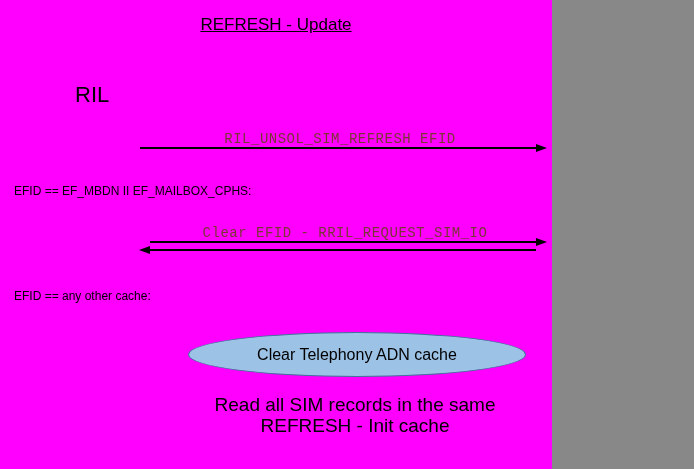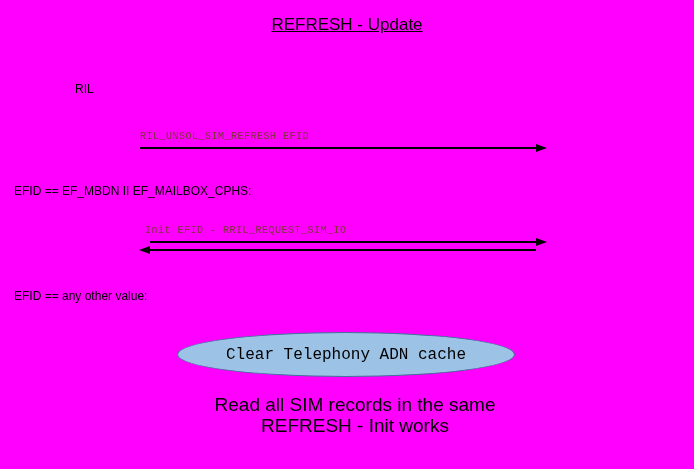--- a/index.html
+++ b/index.html
@@ -1,45 +1,45 @@
 <!DOCTYPE html>
 <html><head>
 <meta charset="utf-8">
 <style>
   * { margin: 0; padding: 0; box-sizing: border-box; }
   body { background: #888; }
   .canvas {
     position: relative;
-    width: 694px;
+    width: 552px;
     height: 469px;
     background: #ff00ff;
     font-family: "Liberation Sans", sans-serif;
     color: #000;
     overflow: hidden;
   }
   .title {
     position: absolute;
     top: 15px;
     left: 0;
     width: 100%;
     text-align: center;
     font-size: 17px;
     text-decoration: underline;
   }
-  .actor { position: absolute; font-size: 12px; }
+  .actor { position: absolute; font-size: 22px; }
   .actor-left  { left: 75px;  top: 82px; }
   .actor-right { left: 557px; top: 82px; }
 
   .msg-label {
     position: absolute;
     font-family: "Liberation Mono", "DejaVu Sans Mono", monospace;
-    font-size: 10px;
+    font-size: 14px;
     letter-spacing: 0.5px;
     color: #7a3535;
-    text-align: left;
+    text-align: center;
     white-space: nowrap;
   }
   .msg1-label { left: 140px; top: 131px; width: 400px; }
   .msg2-label { left: 145px; top: 225px; width: 400px; }
 
   .line { position: absolute; height: 2px; background: #000; }
   .line-msg1        { left: 140px; top: 147px; width: 396px; }
   .line-msg2-top    { left: 150px; top: 241px; width: 386px; }
   .line-msg2-bottom { left: 150px; top: 249px; width: 386px; }
 
@@ -50,32 +50,31 @@
   .ah-msg1        { left: 536px; top: 144px; }
   .ah-msg2-right  { left: 536px; top: 238px; }
   .ah-msg2-left   { left: 139px; top: 246px; }
 
   .condition { position: absolute; left: 14px; font-size: 12px; white-space: nowrap; }
   .condition-1 { top: 184px; }
   .condition-2 { top: 289px; }
 
   .ellipse {
     position: absolute;
-    left: 177px;
+    left: 188px;
     top: 332px;
     width: 338px;
     height: 45px;
     border-radius: 50%;
     background: #9cc2e5;
     border: 1px solid #41719c;
     display: flex;
     align-items: center;
     justify-content: center;
     font-size: 16px;
-    font-family: Liberation Mono, monospace;
   }
   .note-line {
     position: absolute;
     left: 97px;
     width: 516px;
     text-align: center;
     font-size: 19px;
   }
   .note-line-1 { top: 394px; }
   .note-line-2 { top: 415px; }
@@ -88,28 +87,28 @@
   <div class="title">REFRESH - Update</div>
 
   <div class="actor actor-left">RIL</div>
 
   <div class="msg-label msg1-label">RIL_UNSOL_SIM_REFRESH EFID</div>
   <div class="line line-msg1"></div>
   <div class="arrowhead arrowhead-right ah-msg1"></div>
 
   <div class="condition condition-1">EFID == EF_MBDN II EF_MAILBOX_CPHS:</div>
 
-  <div class="msg-label msg2-label">Init EFID - RRIL_REQUEST_SIM_IO</div>
+  <div class="msg-label msg2-label">Clear EFID - RRIL_REQUEST_SIM_IO</div>
   <div class="line line-msg2-top"></div>
   <div class="arrowhead arrowhead-right ah-msg2-right"></div>
   <div class="line line-msg2-bottom"></div>
   <div class="arrowhead arrowhead-left ah-msg2-left"></div>
 
-  <div class="condition condition-2">EFID == any other value:</div>
+  <div class="condition condition-2">EFID == any other cache:</div>
 
   <div class="ellipse">
     <span>Clear Telephony ADN cache</span>
   </div>
 
   <div class="note-line note-line-1">Read all SIM records in the same</div>
-  <div class="note-line note-line-2">REFRESH - Init works</div>
+  <div class="note-line note-line-2">REFRESH - Init cache</div>
 
 </div>
 
 </body></html>

